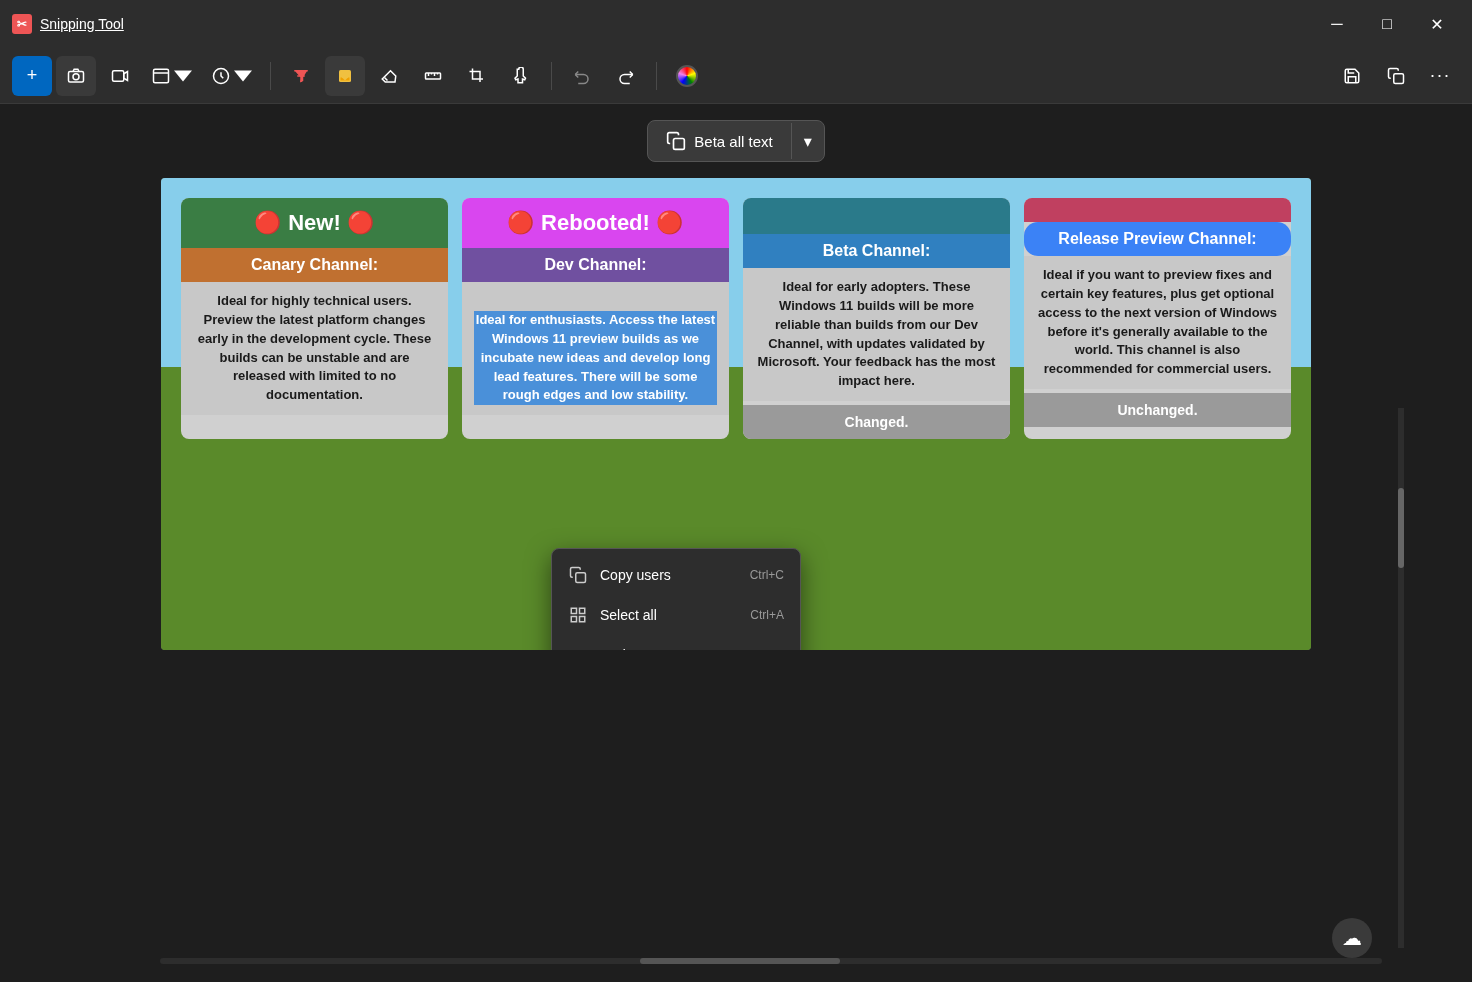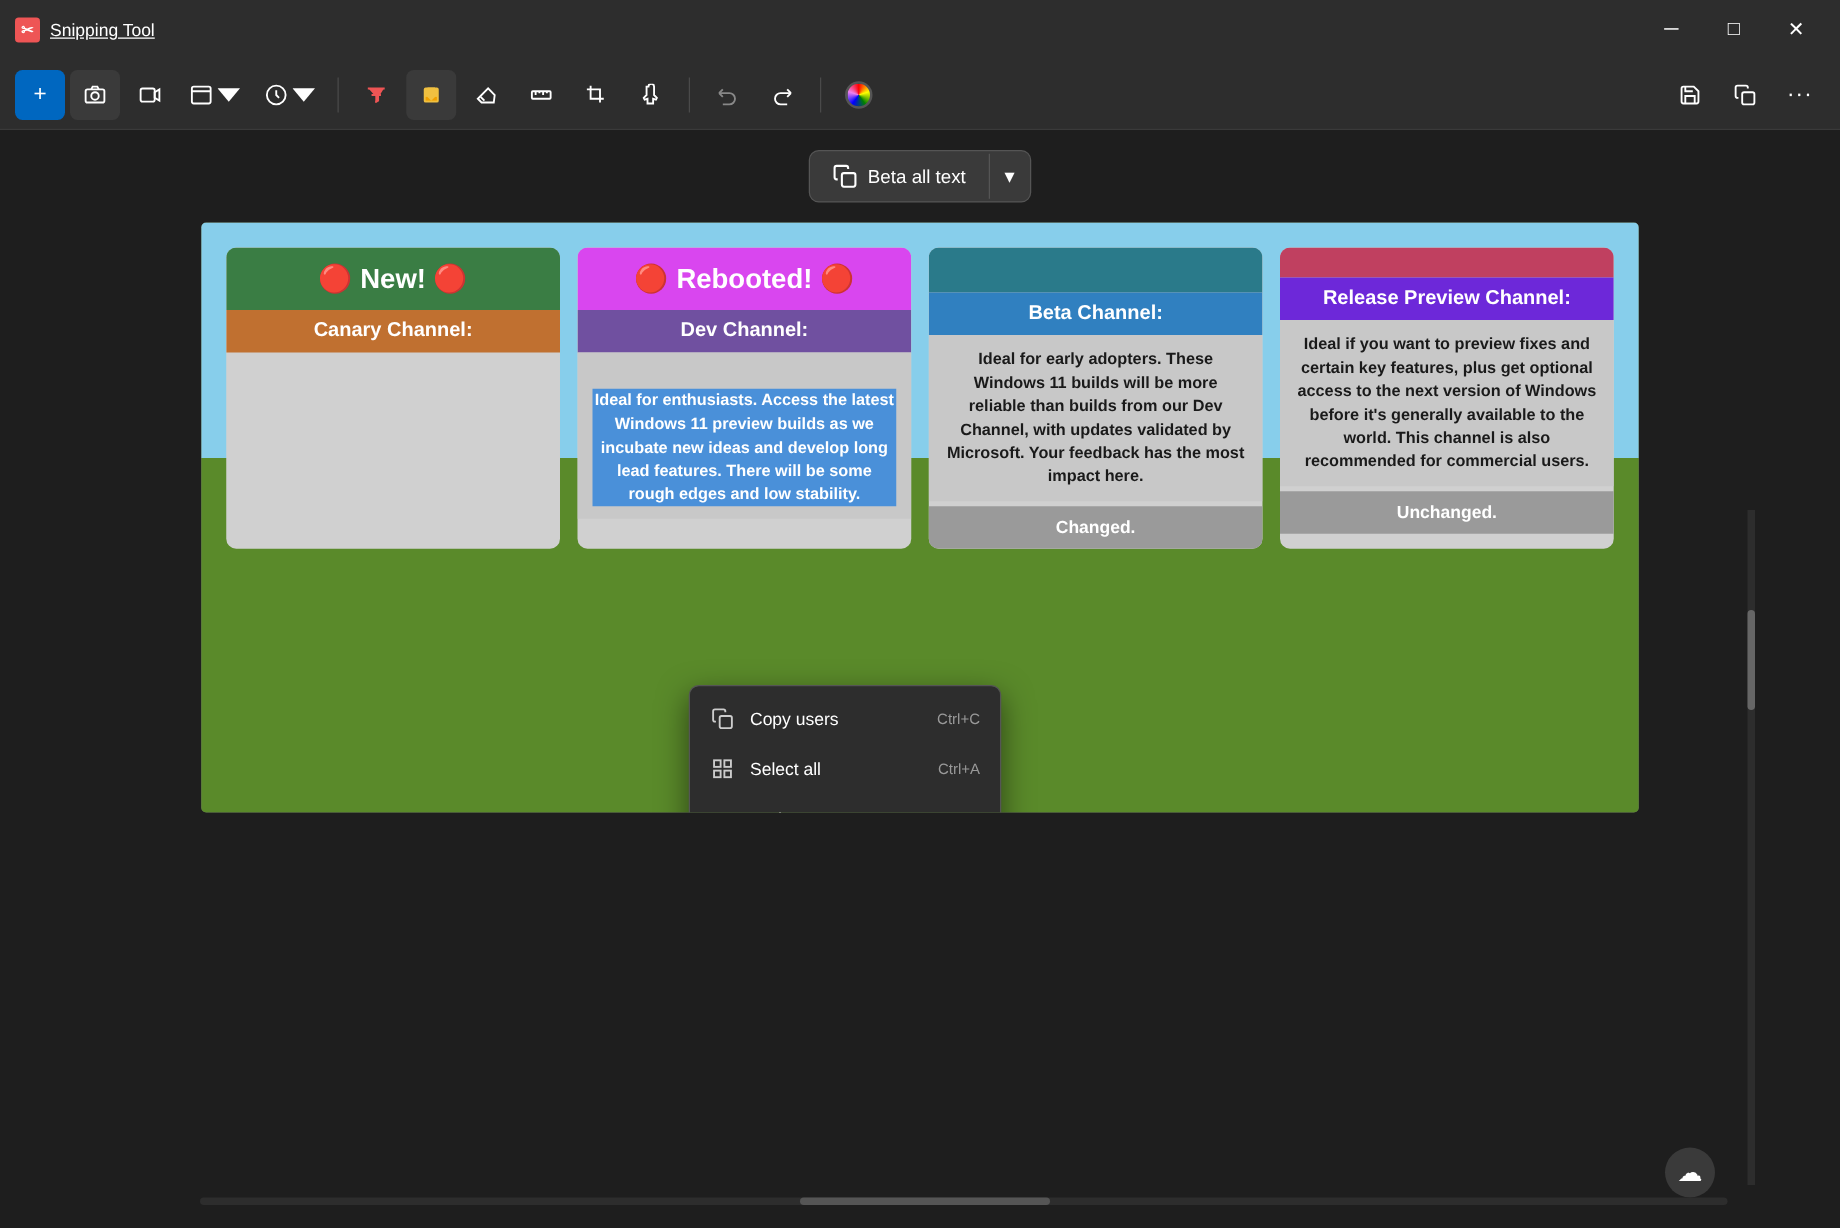--- a/index.html
+++ b/index.html
@@ -170,21 +170,21 @@
     .card-header-title {
       font-size: 22px;
       font-weight: bold;
       color: #fff;
     }
 
     
     .card-subheader-orange { background: #c07030; padding: 8px; text-align: center; }
     .card-subheader-purple { background: #7050a0; padding: 8px; text-align: center; }
     .card-subheader-blue { background: #3080c0; padding: 8px; text-align: center; }
-    .card-subheader-red { background: #6d28d9; padding: 8px; text-align: center; }
+    .card-subheader-red { background: #3b82f6; padding: 8px; text-align: center; border-radius: 14px; }
 
     .card-subheader-text {
       font-size: 16px;
       font-weight: bold;
       color: #fff;
     }
 
     
     .card-body {
       padding: 10px 12px;
@@ -469,20 +469,23 @@
 
     <div class="cards-container">
 
       <div class="card">
         <div class="card-header-green">
           <span class="card-header-title">🔴 New! 🔴</span>
         </div>
         <div class="card-subheader-orange">
           <span class="card-subheader-text">Canary Channel:</span>
         </div>
+        <div class="card-body">
+          <p class="card-body-text">Ideal for highly technical users. Preview the latest platform changes early in the development cycle. These builds can be unstable and are released with limited to no documentation.</p>
+        </div>
       </div>
 
       <div class="card">
         <div class="card-header-purple">
           <span class="card-header-title">🔴 Rebooted! 🔴</span>
         </div>
         <div class="card-subheader-purple">
           <span class="card-subheader-text">Dev Channel:</span>
         </div>
         <div class="card-body" style="background:#c8c8c8;">

